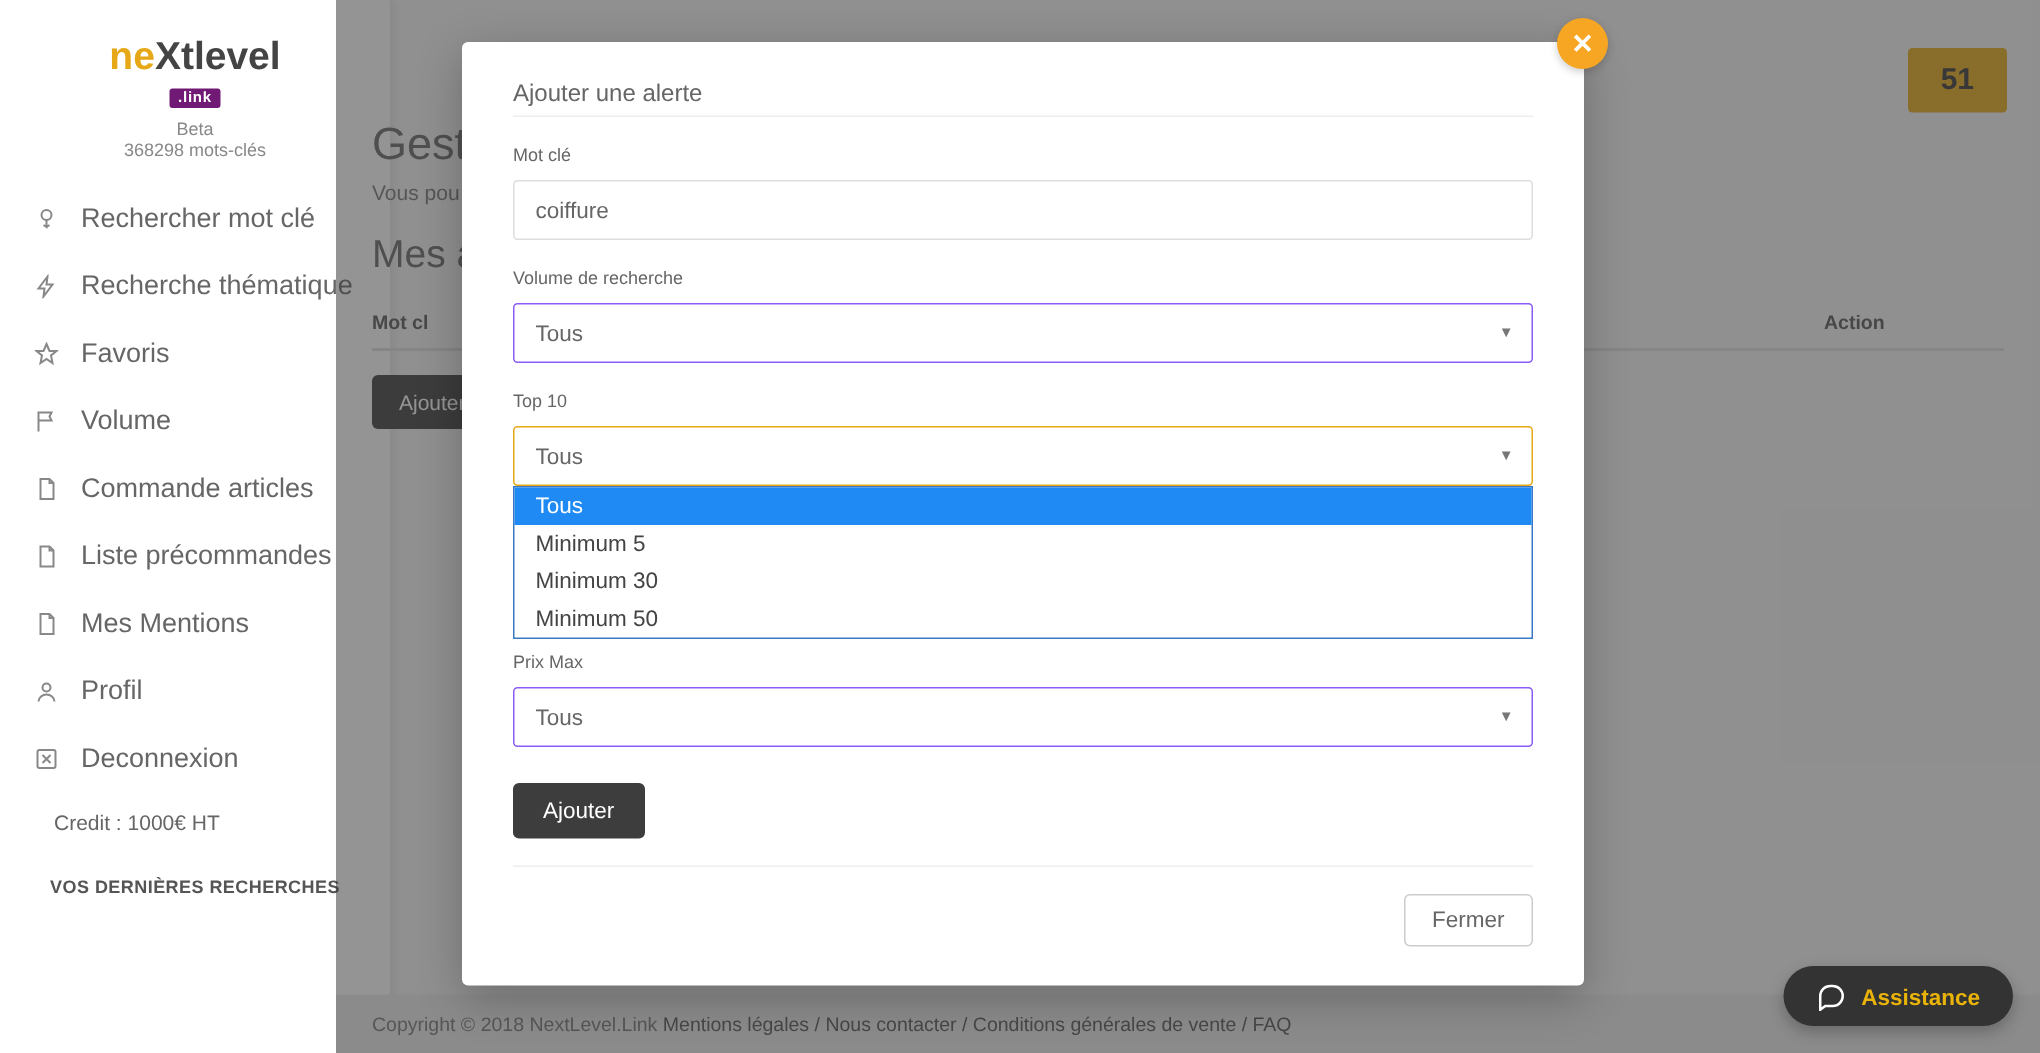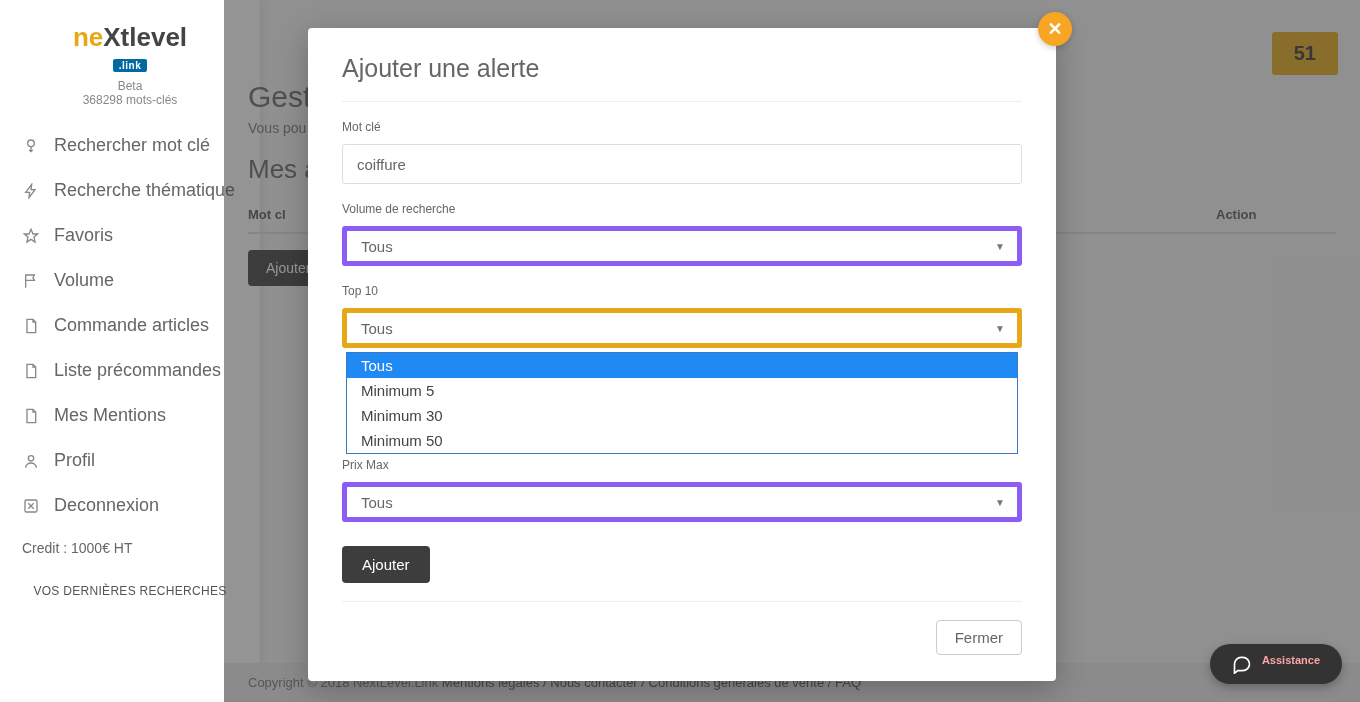--- a/index.html
+++ b/index.html
@@ -1,56 +1,56 @@
 <!DOCTYPE html>
 <html><head>
   <meta charset="utf-8">
   <style>
     *{margin:0;padding:0;box-sizing:border-box;font-family:Arial,sans-serif}
     body{width:1360px;height:702px;background:#f5f5f5;overflow:hidden;position:relative;color:#555}
     .sidebar{position:absolute;left:0;top:0;width:260px;height:702px;background:#fff;box-shadow:2px 0 6px rgba(0,0,0,.08);padding-top:12px}
     .logo{text-align:center;padding:10px 20px 2px;font-weight:800;font-size:26px;color:#444}
     .logo .nx{color:#e6a817}.logo .t{color:#444}
-    .logo-sub{text-align:center;font-size:10px;letter-spacing:.5px;margin-top:-2px;background:#0369a1;color:#fff;display:inline-block;padding:1px 6px;border-radius:2px;font-weight:600}
+    .logo-sub{text-align:center;font-size:10px;letter-spacing:.5px;margin-top:-2px;background:#701a75;color:#fff;display:inline-block;padding:1px 6px;border-radius:2px;font-weight:600}
     .logo-row{text-align:center}
     .beta{text-align:center;font-size:12px;color:#888;margin-top:6px}
     .mots{text-align:center;font-size:12px;color:#888;margin-bottom:16px}
     .nav-item{display:flex;align-items:center;gap:14px;padding:12px 22px;color:#666;font-size:18px;cursor:pointer}
     .nav-icon{width:18px;height:18px;display:flex;align-items:center;justify-content:center;color:#888}
-    .credit{padding:12px 22px;color:#666;font-size:14px}
-    .last-searches{padding:16px 0;text-align:center;font-size:12px;font-weight:400;color:#555;letter-spacing:.3px}
+    .credit{padding:12px 36px;color:#666;font-size:14px}
+    .last-searches{padding:16px 0;text-align:center;font-size:12px;font-weight:700;color:#555;letter-spacing:.3px}
     .main{position:absolute;left:224px;top:0;right:0;bottom:0;padding:24px 24px 0 24px}
     .balance-badge{position:absolute;right:22px;top:32px;background:#e6a817;color:#333;font-weight:700;font-size:20px;padding:10px 22px;border-radius:3px}
     .page-title{font-size:30px;color:#666;margin-top:56px;font-weight:400}
     .page-sub{font-size:14px;color:#777;margin-top:6px}
     .section-title{font-size:26px;color:#666;margin-top:18px;font-weight:400}
     .table-head{display:flex;margin-top:22px;border-bottom:2px solid #ddd;padding-bottom:10px;font-size:13px;font-weight:700;color:#555}
     .col-mot{width:220px}.col-action{margin-left:auto;width:120px;text-align:left}.col-prix{width:160px;margin-left:auto}
     .add-btn{background:#3d3d3d;color:#fff;border:none;padding:10px 18px;border-radius:4px;font-size:14px;margin-top:16px;cursor:pointer}
     .footer{position:absolute;left:0;right:0;bottom:0;background:#ebebeb;padding:12px 24px;font-size:13px;color:#777}
     .footer .dark{color:#555}
     .overlay{position:absolute;inset:0;background:rgba(60,60,60,.55)}
     .modal{position:absolute;left:308px;top:28px;width:748px;background:#fff;border-radius:4px;box-shadow:0 8px 30px rgba(0,0,0,.25);padding:26px 34px 26px 34px}
     .close-btn{position:absolute;right:-16px;top:-16px;width:34px;height:34px;border-radius:50%;background:#f6a623;color:#fff;display:flex;align-items:center;justify-content:center;font-size:18px;font-weight:700;cursor:pointer;box-shadow:0 2px 6px rgba(0,0,0,.2)}
-    .modal-title{font-size:25px;color:#666;margin-bottom:18px}
+    .modal-title{font-size:16px;color:#666;margin-bottom:5px}
     hr.sep{border:none;border-top:1px solid #eee;margin-bottom:18px}
     .field-label{font-size:12px;color:#666;margin-bottom:10px;margin-top:4px}
     .text-input{width:100%;height:40px;border:1px solid #ddd;border-radius:3px;padding:0 14px;font-size:15px;color:#666;outline:none}
-    .select{width:100%;height:40px;border:5px solid #8b5cf6;border-radius:3px;padding:0 14px;font-size:15px;color:#666;display:flex;align-items:center;position:relative;background:#fff;cursor:pointer}
+    .select{width:100%;height:40px;border:1px solid #8b5cf6;border-radius:3px;padding:0 14px;font-size:15px;color:#666;display:flex;align-items:center;position:relative;background:#fff;cursor:pointer}
     .select.open{border-color:#e6a817}
     .caret{position:absolute;right:12px;top:50%;transform:translateY(-50%);font-size:10px;color:#777}
     .dropdown{position:absolute;left:-1px;right:-1px;top:39px;background:#fff;border:1px solid #3b78c4;z-index:5}
     .opt{padding:4px 14px;font-size:15px;color:#444;cursor:pointer}
     .opt.sel{background:#1f8af4;color:#fff}
     .form-block{margin-bottom:18px}
     .submit{background:#3d3d3d;color:#fff;border:none;padding:10px 20px;border-radius:4px;font-size:15px;cursor:pointer;margin-top:6px}
     hr.sep2{border:none;border-top:1px solid #eee;margin:18px 0}
     .footer-actions{display:flex;justify-content:flex-end}
     .close-btn2{background:#fff;border:1px solid #ccc;color:#666;padding:8px 18px;border-radius:4px;font-size:15px;cursor:pointer}
-    .assist{position:absolute;right:18px;bottom:18px;background:#333;color:#fca5a5;border-radius:24px;padding:10px 22px;display:flex;align-items:flex-start;gap:10px;font-size:11px;font-weight:600;cursor:pointer;box-shadow:0 4px 10px rgba(0,0,0,.25)}
+    .assist{position:absolute;right:18px;bottom:18px;background:#333;color:#eab308;border-radius:24px;padding:10px 22px;display:flex;align-items:flex-end;gap:10px;font-size:15px;font-weight:600;cursor:pointer;box-shadow:0 4px 10px rgba(0,0,0,.25)}
     svg{display:block}
   </style>
 </head>
 <body>
 
 <div class="sidebar">
   <div class="logo"><span class="nx">ne</span><span class="t">X</span><span class="nx" style="color:#444">tlevel</span></div>
   <div class="logo-row"><span class="logo-sub">.link</span></div>
   <div class="beta">Beta</div>
   <div class="mots">368298 mots-clés</div>

